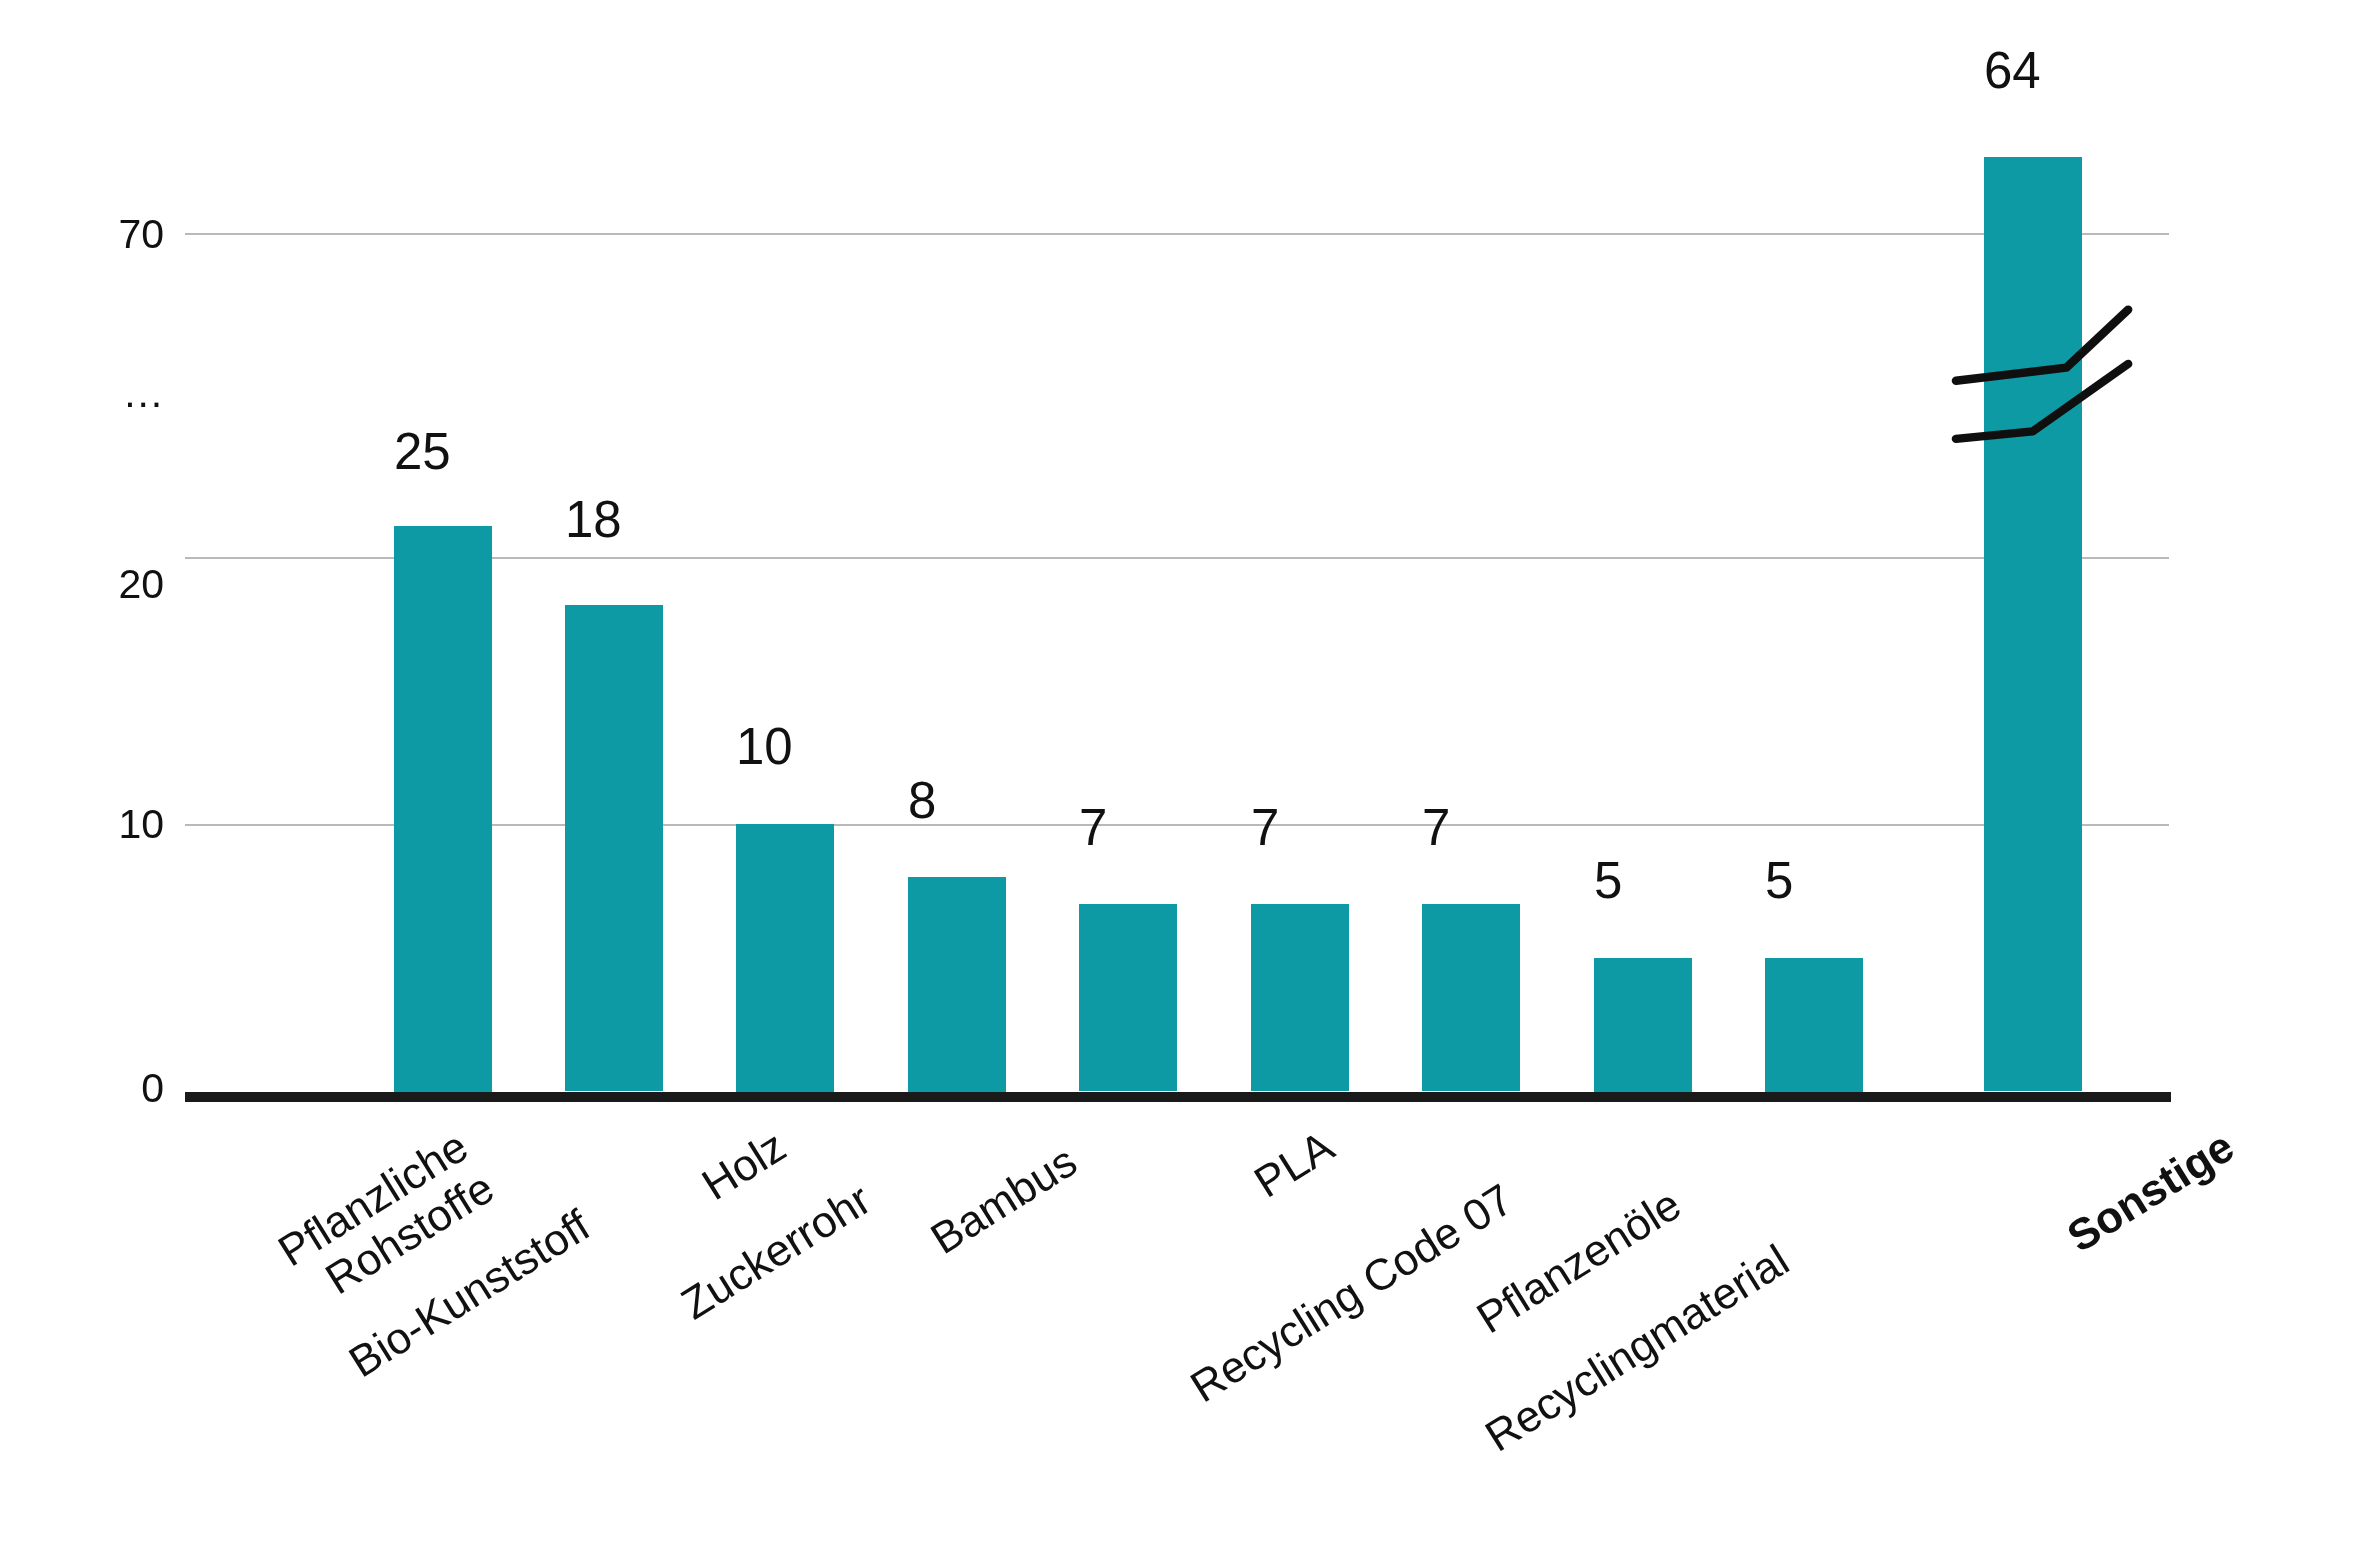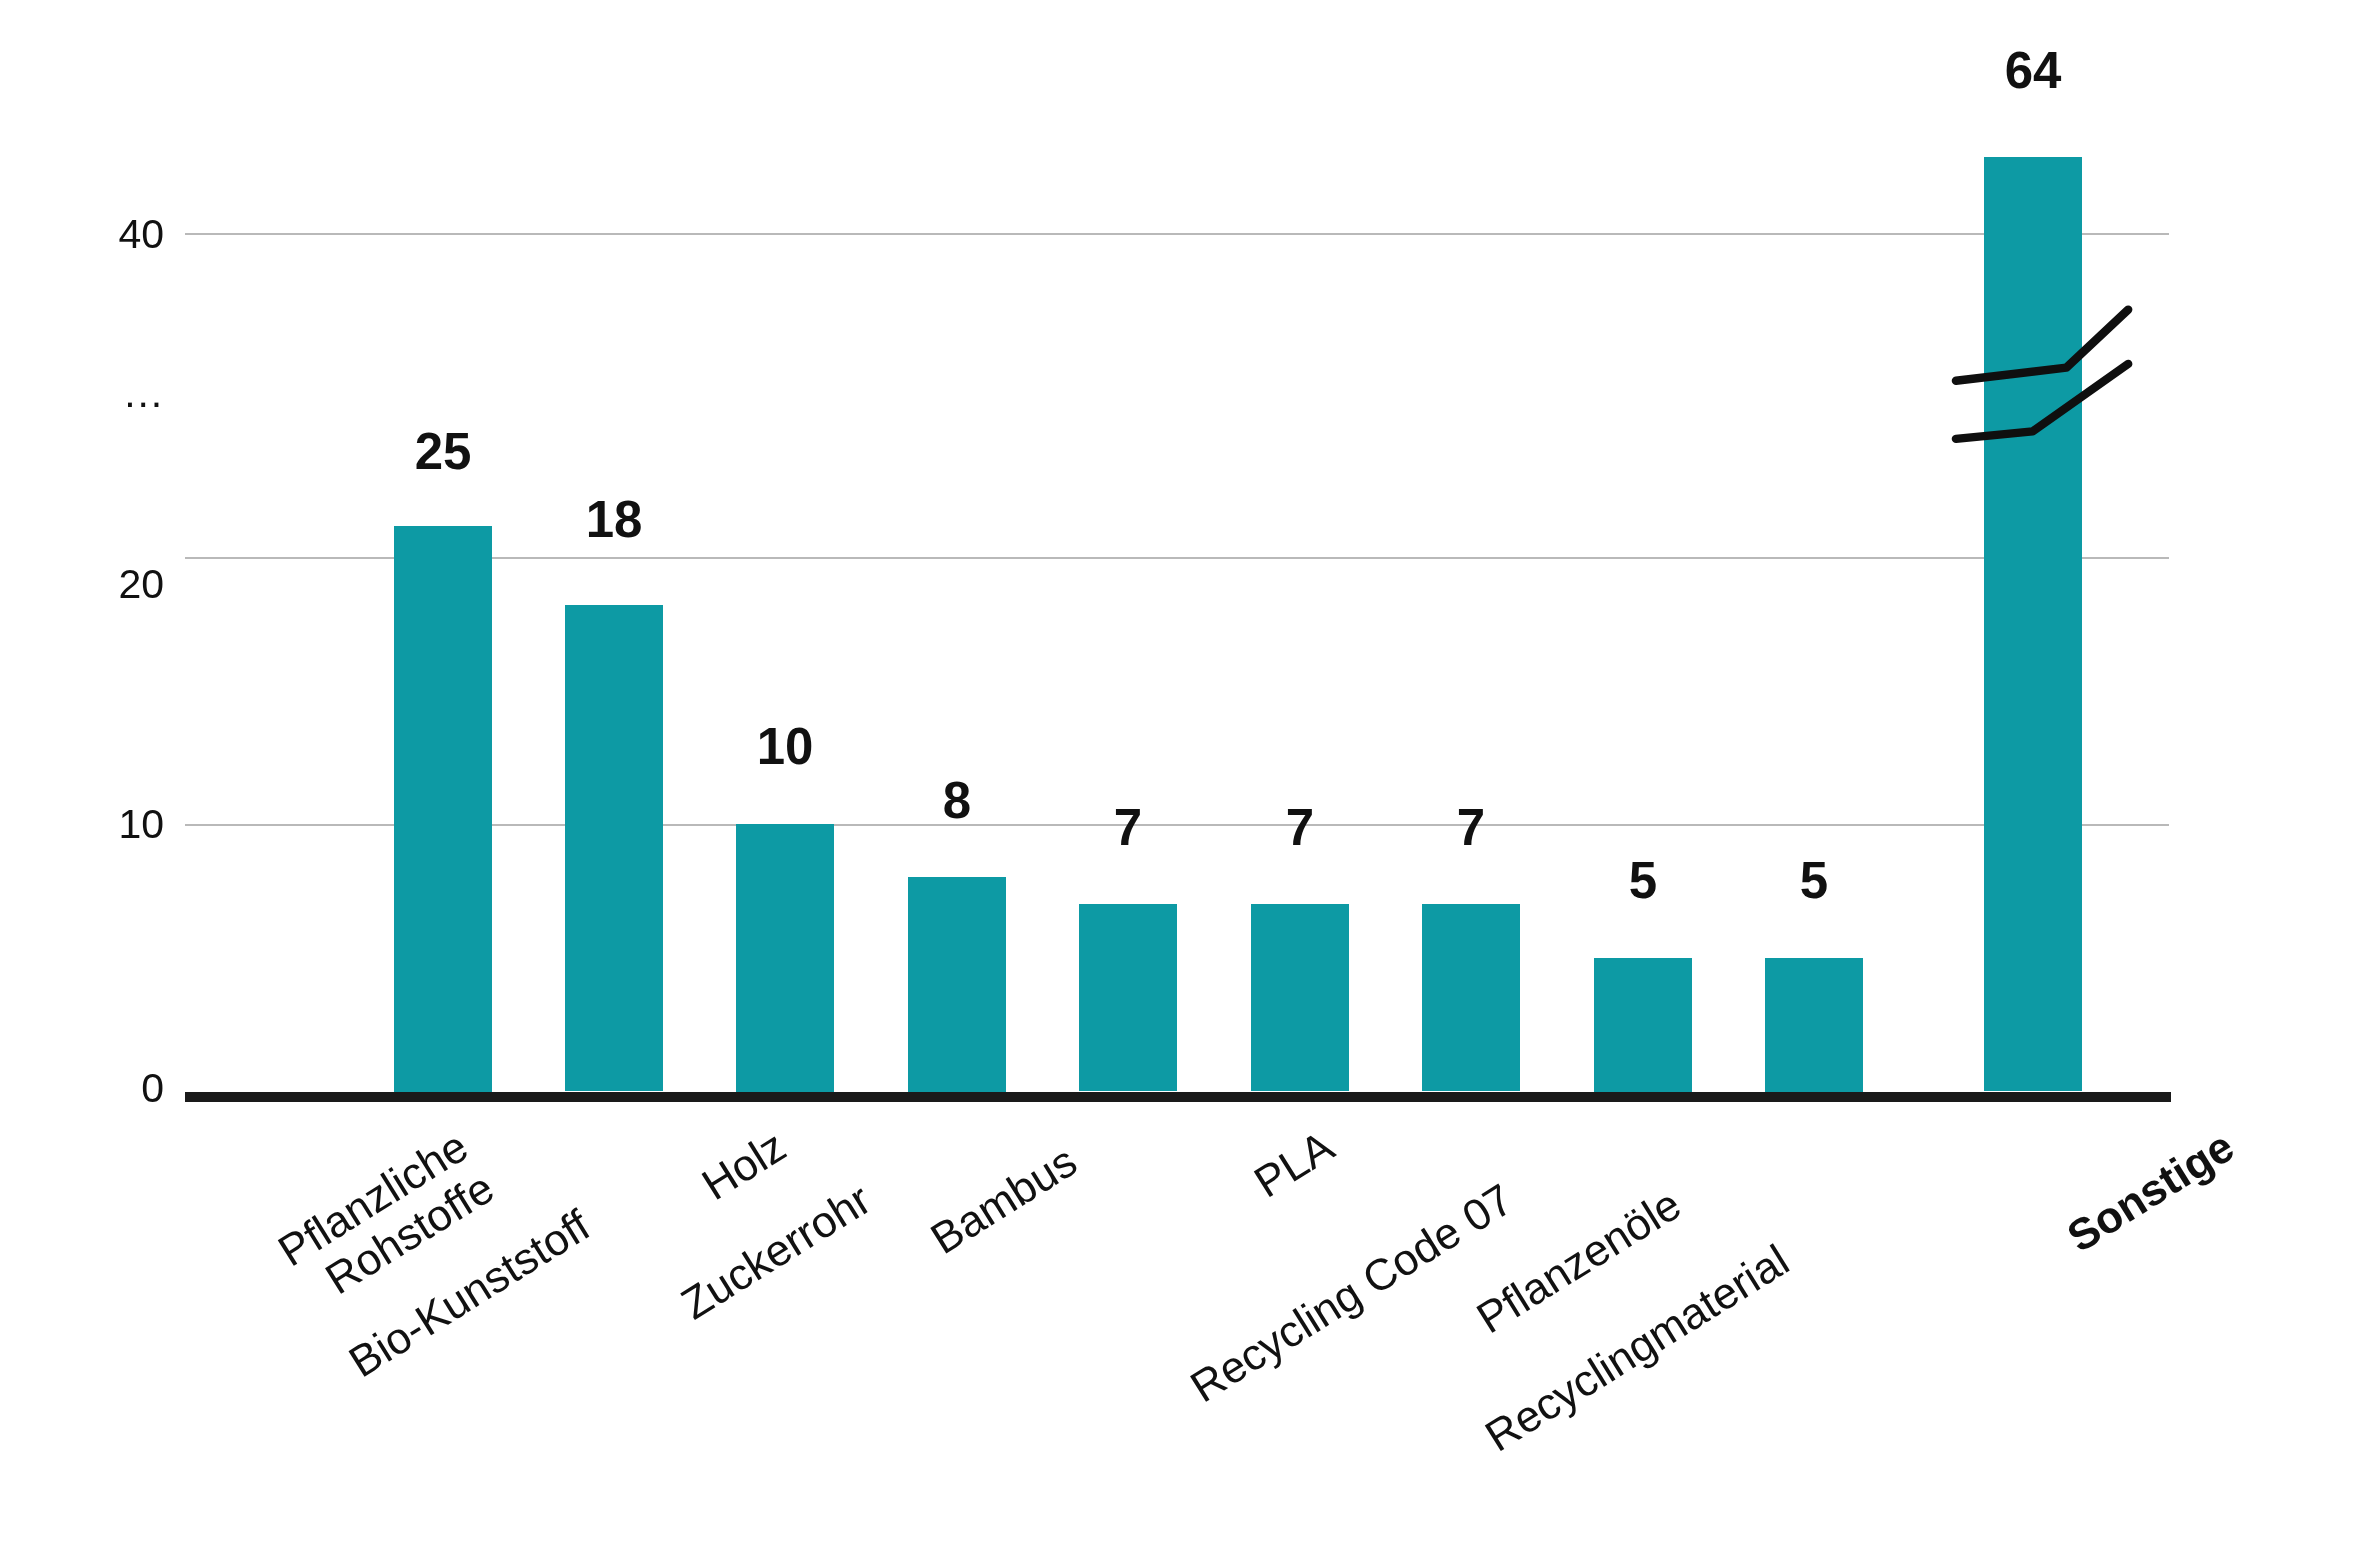--- a/index.html
+++ b/index.html
@@ -54,26 +54,24 @@
     font-size: 41px;
     letter-spacing: 1.9px;
   }
   
   .bar {
     position: absolute;
     background: #0d9aa4;
   }
   .bar-value {
     position: absolute;
-    text-align: center;
     font-size: 51px;
     color: #111111;
     line-height: 1;
     white-space: nowrap;
-    font-weight: bold;
   }
   
   #axis-break {
     position: absolute;
     left: 1911px;
     top: 169px;
     width: 337px;
     height: 300px;
     pointer-events: none;
   }
@@ -96,21 +94,21 @@
 <body>
 
 <div id="chart-root">
 
   <div id="plot-area">
 
     <div class="gridline" style="top:233px;"></div>
     <div class="gridline" style="top:557px;"></div>
     <div class="gridline" style="top:824px;"></div>
 
-    <div class="ytick-label" style="top:214px;">40</div>
+    <div class="ytick-label" style="top:214px;">70</div>
     <div class="ytick-label dots" style="top:373px;">...</div>
     <div class="ytick-label" style="top:564px;">20</div>
     <div class="ytick-label" style="top:804px;">10</div>
     <div class="ytick-label" style="top:1068px;">0</div>
 
     <div class="bar" style="left:394px; width:98px; top:526px; height:566px;"></div>
     <div class="bar" style="left:565px; width:98px; top:605px; height:486px;"></div>
     <div class="bar" style="left:736px; width:98px; top:824px; height:268px;"></div>
     <div class="bar" style="left:908px; width:98px; top:877px; height:215px;"></div>
     <div class="bar" style="left:1079px; width:98px; top:904px; height:187px;"></div>

